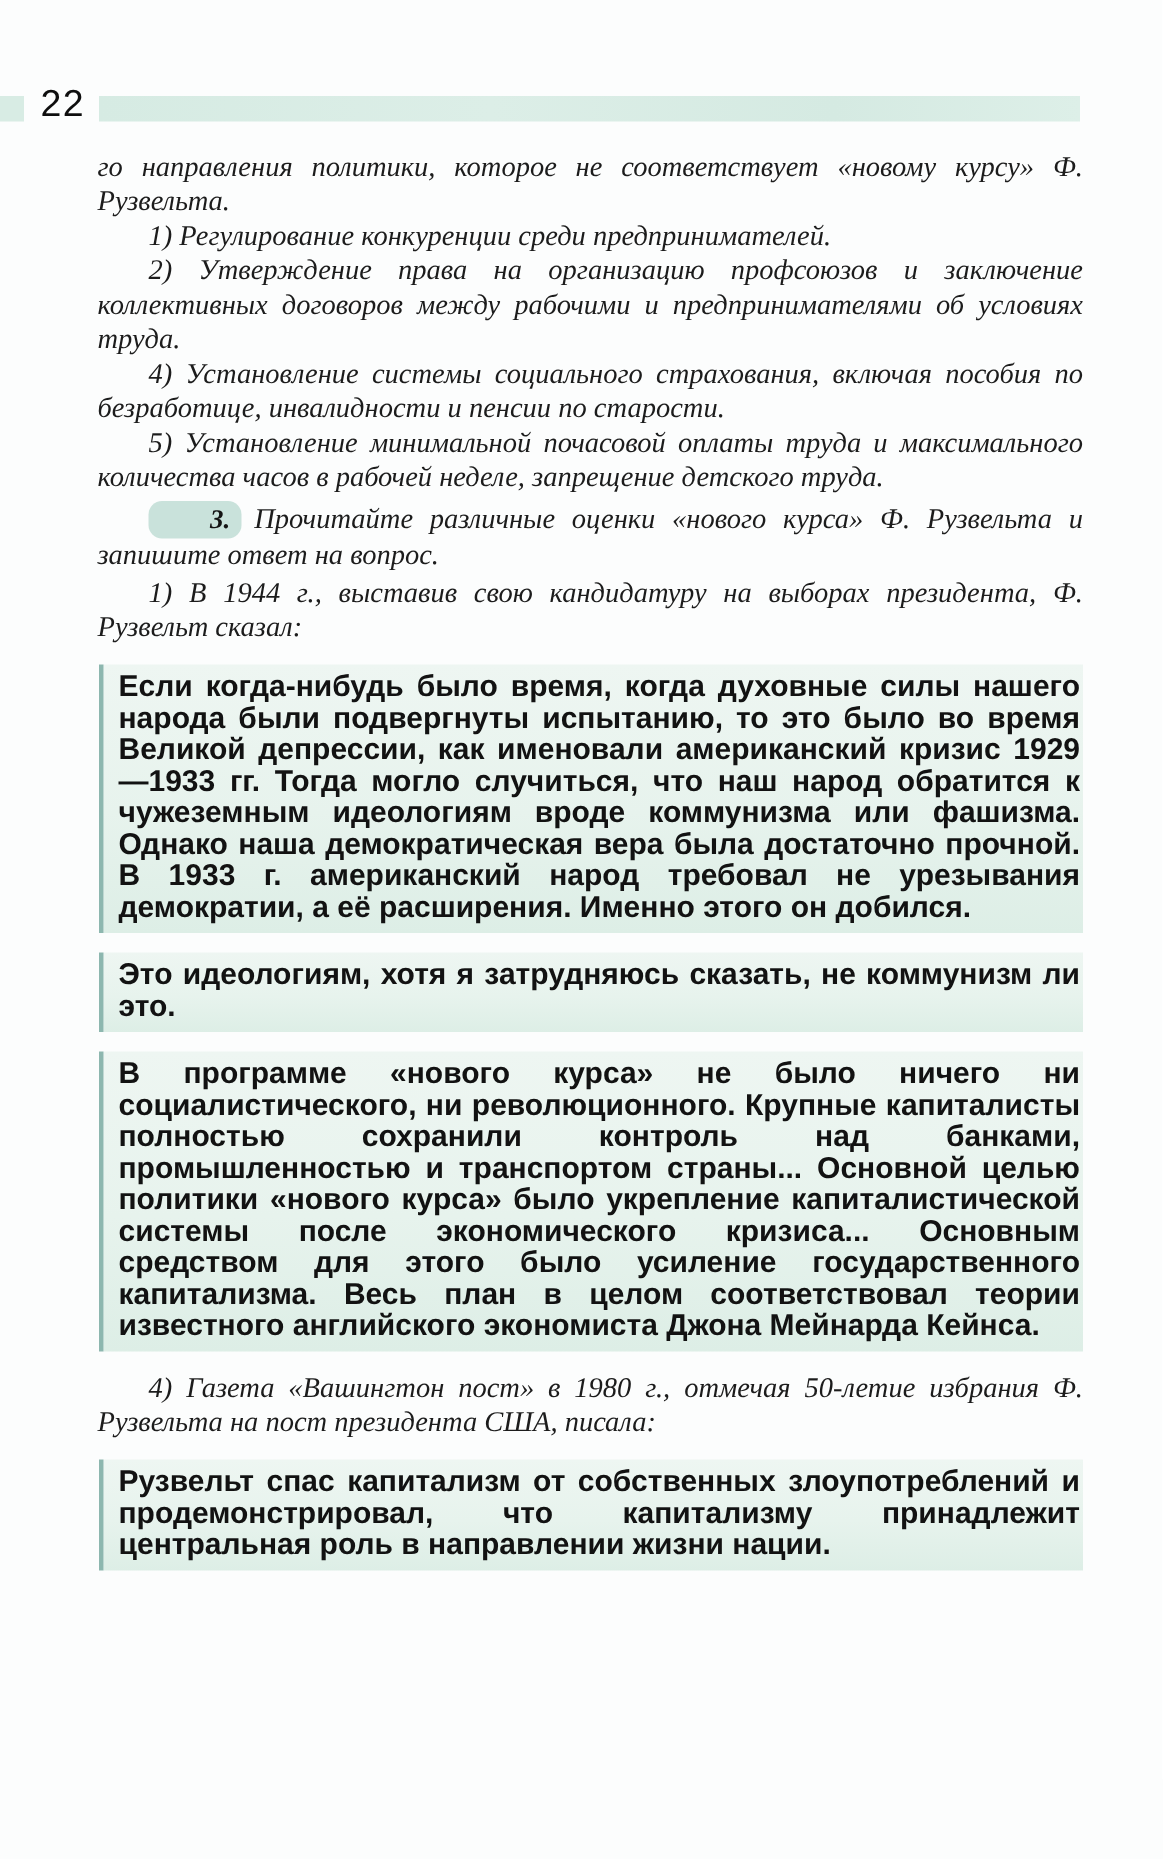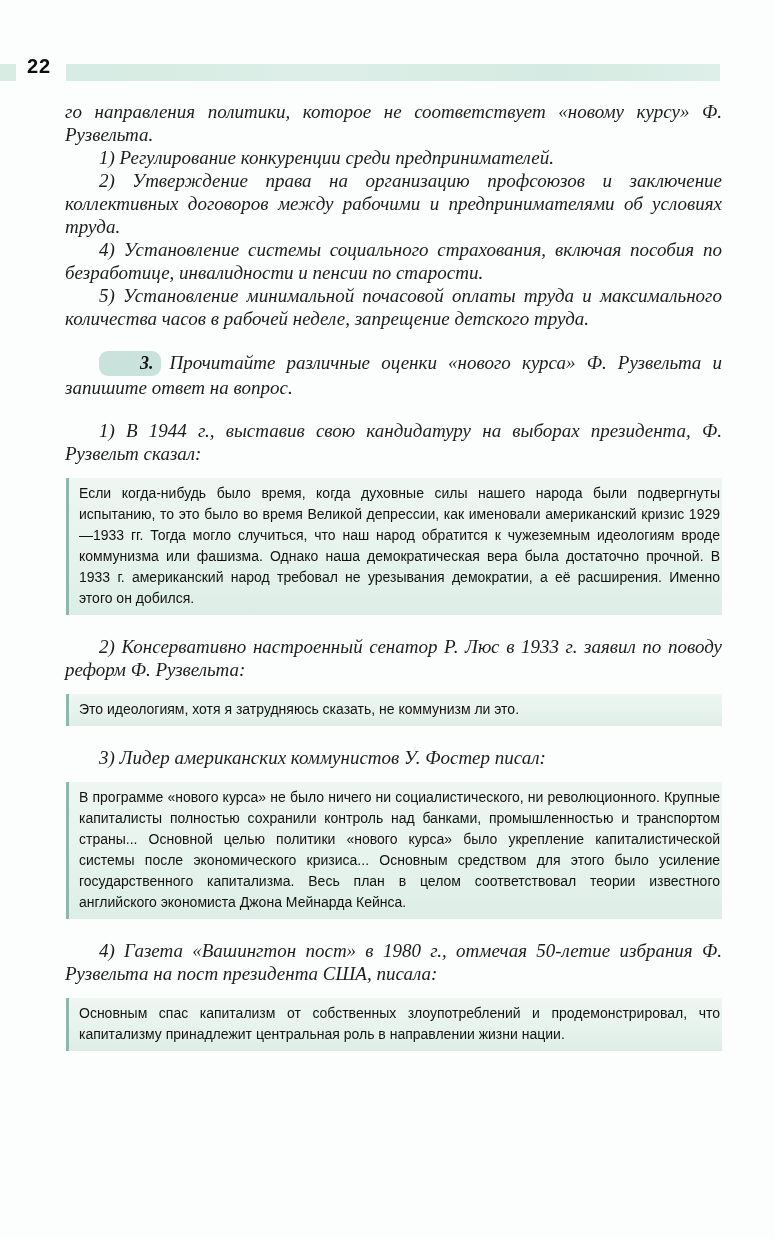--- a/index.html
+++ b/index.html
@@ -19,61 +19,62 @@
     width: 16px; height: 17px; background: #d8ece4;
   }
   .hbar {
     position: absolute; left: 66px; top: 64px;
     width: 654px; height: 17px;
     background: linear-gradient(90deg, #d6ebe3 0%, #dceee7 40%, #d5eae2 75%, #ddefe8 100%);
   }
   .pagenum {
     position: absolute; left: 27px; top: 55px;
     font-family: "Liberation Sans", sans-serif;
-    font-weight: 700; font-size: 20px; color: #0e0e0e;
+    font-weight: 400; font-size: 25px; color: #0e0e0e;
     letter-spacing: 1px;
   }
   .content {
     padding: 0 53px 0 65px;
   }
   p.body {
     margin: 0;
     font-size: 19px;
     line-height: 23px;
     text-align: justify;
     color: #1c1c1c;
     font-style: italic;
   }
   p.indent { text-indent: 34px; }
   p.noindent { text-indent: 0; }
-  p.lead { margin-top: 20px; }
-  p.task-p { margin-top: 21px; }
+  p.lead { margin-top: 2px; }
+  p.task-p { margin-top: 4px; }
   .badge {
     display: inline-block;
     min-width: 18px;
     text-align: center;
     background: #c9e2db;
     border-radius: 9px;
     font-weight: 700;
     font-size: 18px;
     line-height: 20px;
     padding: 2px 7px 3px 7px;
     margin-right: 9px;
     color: #141414;
   }
   .quote {
     margin: 13px 0 13px 1px;
     border-left: 3px solid #8db7af;
     background: linear-gradient(180deg, #eef6f2 0%, #e7f3ed 55%, #ddeee6 100%);
     padding: 5px 2px 6px 10px;
     font-family: "Liberation Sans", sans-serif;
-    font-size: 14px;
+    font-size: 20px;
     line-height: 21px;
     text-align: justify;
     color: #121212;
+    font-weight: bold;
   }
 </style>
 </head>
 <body>
 
 <div class="page">
 
   <div class="header">
     <div class="hbar-stub"></div>
     <div class="hbar"></div>
@@ -87,23 +88,21 @@
     <p class="body indent">1) Регулирование конкуренции среди предпринимателей.</p>
     <p class="body indent">2) Утверждение права на организацию профсоюзов и заключение коллективных договоров между рабочими и предпринимателями об условиях труда.</p>
     <p class="body indent">4) Установление системы социального страхования, включая пособия по безработице, инвалидности и пенсии по старости.</p>
     <p class="body indent">5) Установление минимальной почасовой оплаты труда и максимального количества часов в рабочей неделе, запрещение детского труда.</p>
 
     <p class="body indent task-p"><span class="badge">3.</span><span>Прочитайте различные оценки «нового курса» Ф. Рузвельта и запишите ответ на вопрос.</span></p>
 
     <p class="body indent lead">1) В 1944 г., выставив свою кандидатуру на выборах президента, Ф. Рузвельт сказал:</p>
     <div class="quote">Если когда-нибудь было время, когда духовные силы нашего народа были подвергнуты испытанию, то это было во время Великой депрессии, как именовали американский кризис 1929—1933 гг. Тогда могло случиться, что наш народ обратится к чужеземным идеологиям вроде коммунизма или фашизма. Однако наша демократическая вера была достаточно прочной. В 1933 г. американский народ требовал не урезывания демократии, а её расширения. Именно этого он добился.</div>
 
-    <p class="body indent lead">2) Консервативно настроенный сенатор Р. Люс в 1933 г. заявил по поводу реформ Ф. Рузвельта:</p>
     <div class="quote">Это идеологиям, хотя я затрудняюсь сказать, не коммунизм ли это.</div>
 
-    <p class="body indent lead">3) Лидер американских коммунистов У. Фостер писал:</p>
     <div class="quote">В программе «нового курса» не было ничего ни социалистического, ни революционного. Крупные капиталисты полностью сохранили контроль над банками, промышленностью и транспортом страны... Основной целью политики «нового курса» было укрепление капиталистической системы после экономического кризиса... Основным средством для этого было усиление государственного капитализма. Весь план в целом соответствовал теории известного английского экономиста Джона Мейнарда Кейнса.</div>
 
     <p class="body indent lead">4) Газета «Вашингтон пост» в 1980 г., отмечая 50-летие избрания Ф. Рузвельта на пост президента США, писала:</p>
-    <div class="quote">Основным спас капитализм от собственных злоупотреблений и продемонстрировал, что капитализму принадлежит центральная роль в направлении жизни нации.</div>
+    <div class="quote">Рузвельт спас капитализм от собственных злоупотреблений и продемонстрировал, что капитализму принадлежит центральная роль в направлении жизни нации.</div>
 
   </div>
 </div>
 
 </body></html>

